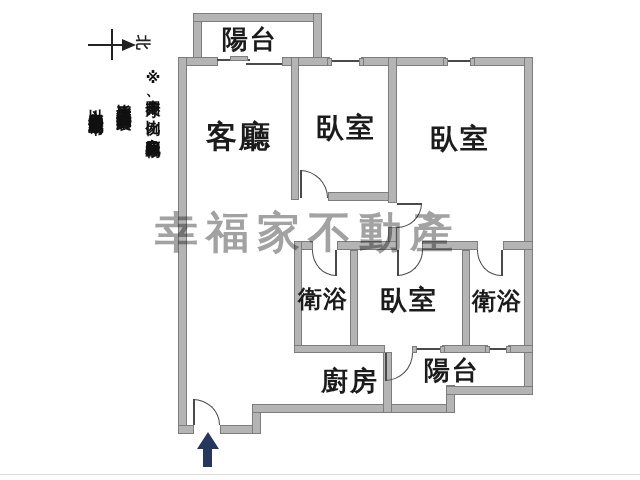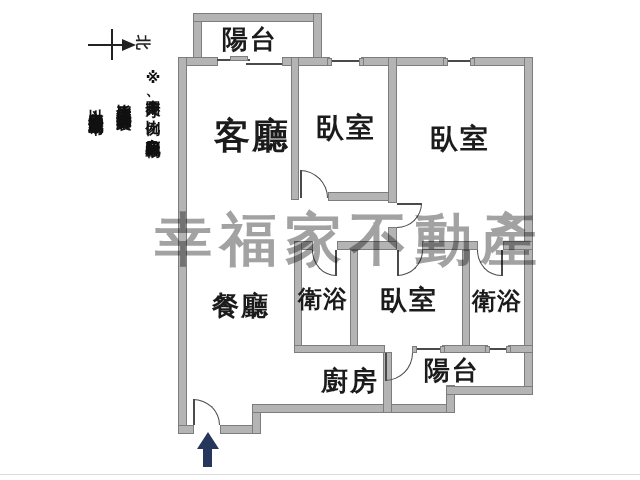--- a/index.html
+++ b/index.html
@@ -7,21 +7,21 @@
          font-family:"DejaVu Sans",sans-serif;}
   .wall{position:absolute;background:#b4b4b4;border:1px solid #7d7d7d;box-sizing:border-box;}
   .thinline{position:absolute;background:#4a4a4a;}
   .cap{position:absolute;background:#b4b4b4;border:1px solid #7d7d7d;box-sizing:border-box;}
   .arc{position:absolute;border:0 solid #4a4a4a;background:transparent;box-sizing:border-box;}
   .leaf{position:absolute;background:#4a4a4a;}
   .room-label{position:absolute;transform:translate(-50%,-50%);font-weight:bold;color:#1b1b1b;
               white-space:nowrap;letter-spacing:2px;line-height:1;}
   .vtext{position:absolute;writing-mode:vertical-rl;text-orientation:mixed;color:#111;
          font-weight:bold;font-size:15px;letter-spacing:1px;line-height:1.2;}
-  #watermark{position:absolute;left:155px;top:211px;font-size:57px;font-weight:bold;
+  #watermark{position:absolute;left:155px;top:211px;font-size:43px;font-weight:bold;
              letter-spacing:8px;color:#a2a2a2;mix-blend-mode:multiply;white-space:nowrap;line-height:1;font-family:Liberation Serif, serif;}
   #north-label{position:absolute;left:135px;top:33px;font-size:15px;font-weight:bold;color:#222;
                transform:rotate(90deg);}
   .navy{background:#26365c;}
 </style>
 </head>
 <body>
 
 <div id="stage">
 
@@ -107,24 +107,23 @@
 
   <div class="leaf" style="left:193px;top:399px;width:2px;height:26px;"></div>
   <div class="arc" style="left:193px;top:399px;width:27px;height:26px;border-top-width:1px;border-right-width:1px;border-top-right-radius:100% 100%;"></div>
 
   <div style="position:absolute;left:197px;top:432px;width:0;height:0;border-left:11px solid transparent;border-right:11px solid transparent;border-bottom:17px solid #26365c;"></div>
   <div class="navy" style="position:absolute;left:203px;top:448px;width:9px;height:19px;"></div>
 
   <div id="watermark">幸福家不動產</div>
 
   <div class="room-label" style="left:250px;top:39px;font-size:26px;">陽台</div>
-  <div class="room-label" style="left:252px;top:136px;font-size:36px;">客廳</div>
+  <div class="room-label" style="left:239px;top:136px;font-size:31px;">客廳</div>
   <div class="room-label" style="left:346px;top:128px;font-size:28px;">臥室</div>
   <div class="room-label" style="left:460px;top:139px;font-size:28px;">臥室</div>
-  <div class="room-label" style="left:241px;top:305px;font-size:27px;">餐廳</div>
   <div class="room-label" style="left:323px;top:299px;font-size:24px;letter-spacing:1px;">衛浴</div>
   <div class="room-label" style="left:409px;top:299px;font-size:27px;">臥室</div>
   <div class="room-label" style="left:497px;top:301px;font-size:24px;letter-spacing:1px;">衛浴</div>
   <div class="room-label" style="left:317px;top:380px;font-size:27px;margin-left:33px;">廚房</div>
   <div class="room-label" style="left:452px;top:370px;font-size:26px;">陽台</div>
 
   <div style="position:absolute;left:0;top:474px;width:640px;height:1px;background:#dcdcdc;"></div>
 
 </div>
 

